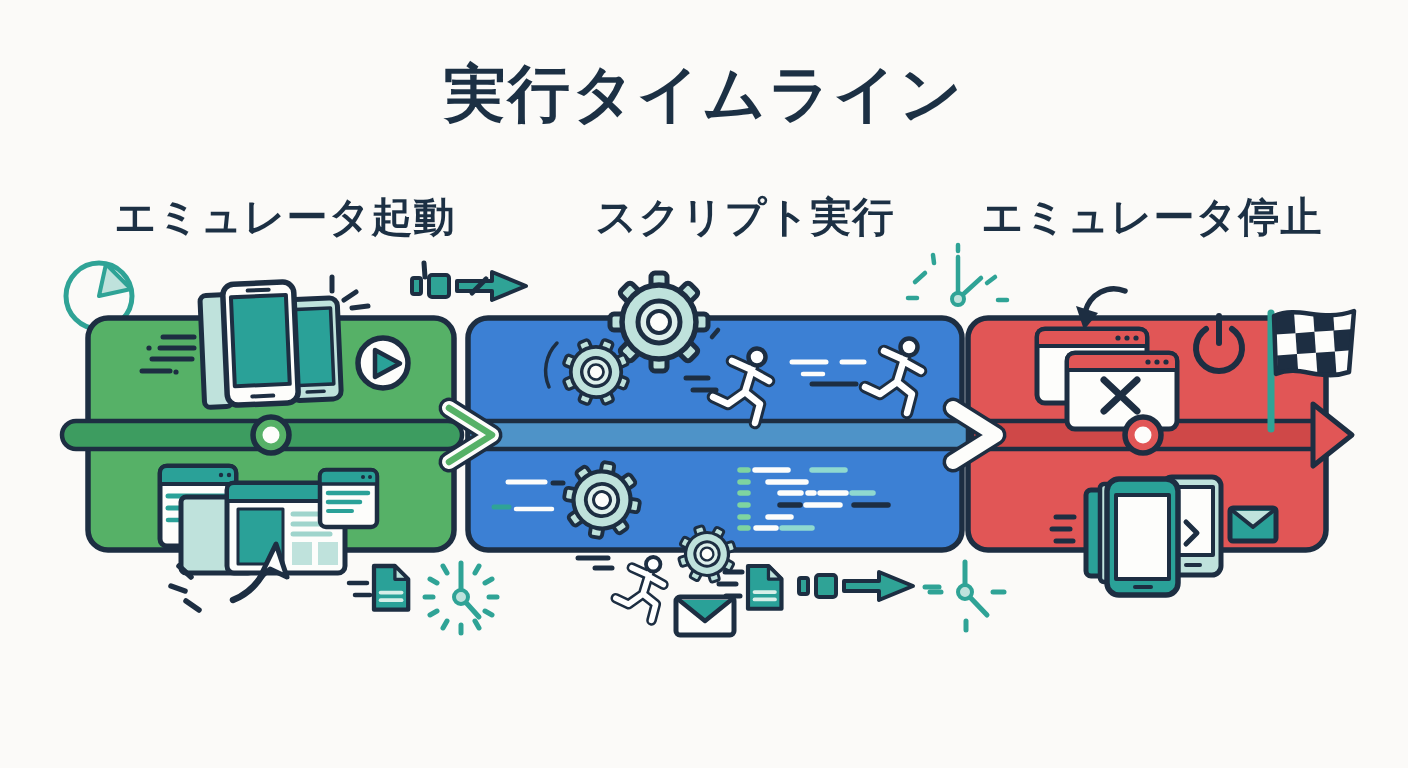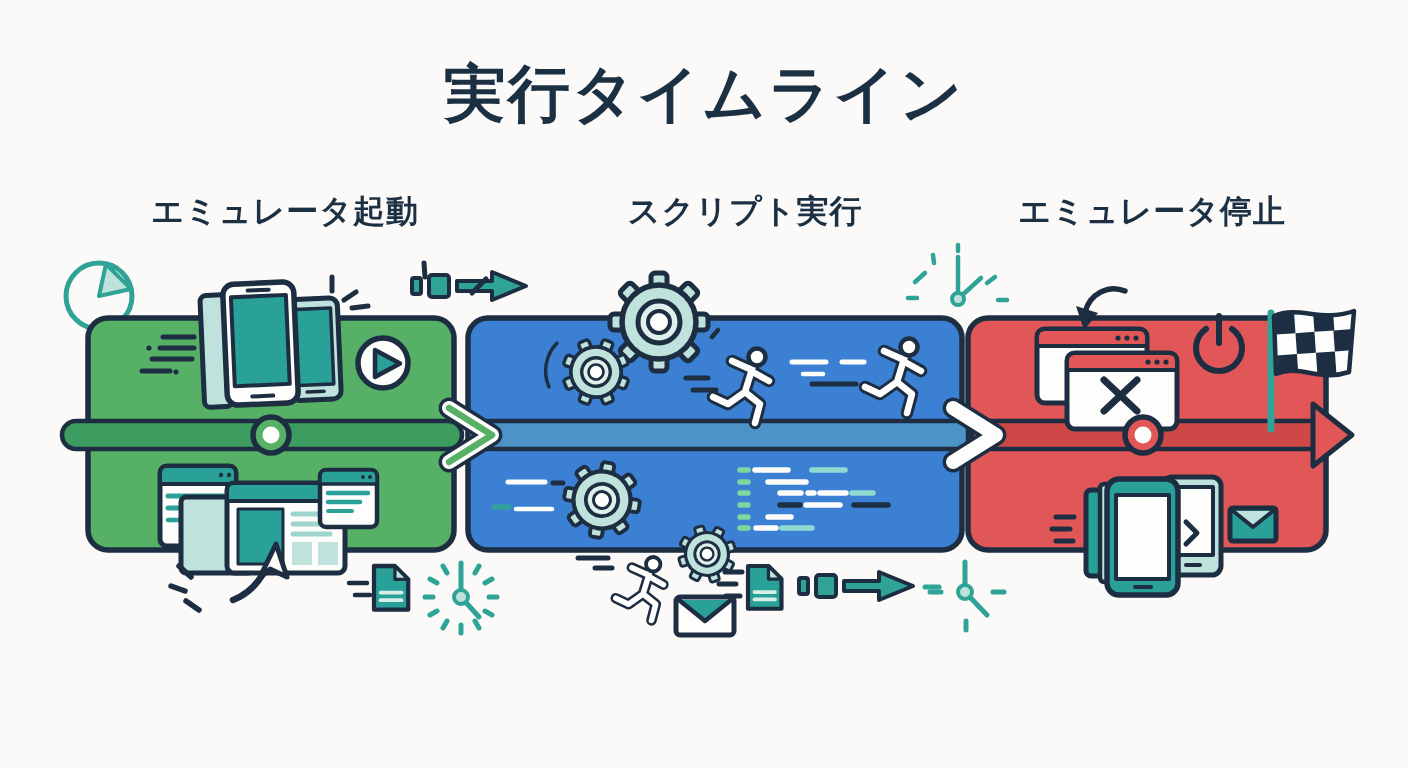--- a/index.html
+++ b/index.html
@@ -1,21 +1,21 @@
 <!DOCTYPE html>
 <html style="--background: #fbfaf8; --ink: #1d2e42; --title_ink: #1c3044; --green: #56b167; --green_bar: #3d9c60; --blue: #3c80d4; --blue_bar: #4e93c8; --red: #e15656; --red_bar: #cf4848; --teal: #2fa396; --screen: #2aa198; --light_teal: #bfe2dc; --pale_teal: #dff0ec; --white: #fdfdfb; --code_green: #7fd4a0; --code_teal: #8fd9cf;"><head>
 <meta charset="utf-8">
 <style>
   html,body{margin:0;padding:0;}
   body{background:var(--background,#fbfaf8);font-family:"DejaVu Sans","Liberation Sans",sans-serif;}
   #stage{position:relative;width:1408px;height:768px;overflow:hidden;background:var(--background,#fbfaf8);}
   .title{position:absolute;left:704px;top:52px;transform:translateX(-50%);
     font-size:62px;font-weight:800;color:var(--title_ink,#1c3044);letter-spacing:2px;white-space:nowrap;}
   .phase-label{position:absolute;top:190px;transform:translateX(-50%);
-    font-size:32px;font-weight:800;color:var(--title_ink,#1c3044);letter-spacing:1px;white-space:nowrap;}
+    font-size:41px;font-weight:800;color:var(--title_ink,#1c3044);letter-spacing:1px;white-space:nowrap;}
   svg{position:absolute;left:0;top:0;}
   svg line,svg path,svg polyline{stroke-linecap:round;stroke-linejoin:round;}
   svg polygon,svg rect{stroke-linejoin:round;}
   .si{stroke:var(--ink,#1d2e42);}
   .fi{fill:var(--ink,#1d2e42);}
   .fn{fill:none;}
   .fw{fill:var(--white,#fdfdfb);}
   .st{stroke:var(--teal,#2fa396);}
   .fsc{fill:var(--screen,#2aa198);}
   .ssc{stroke:var(--screen,#2aa198);}

